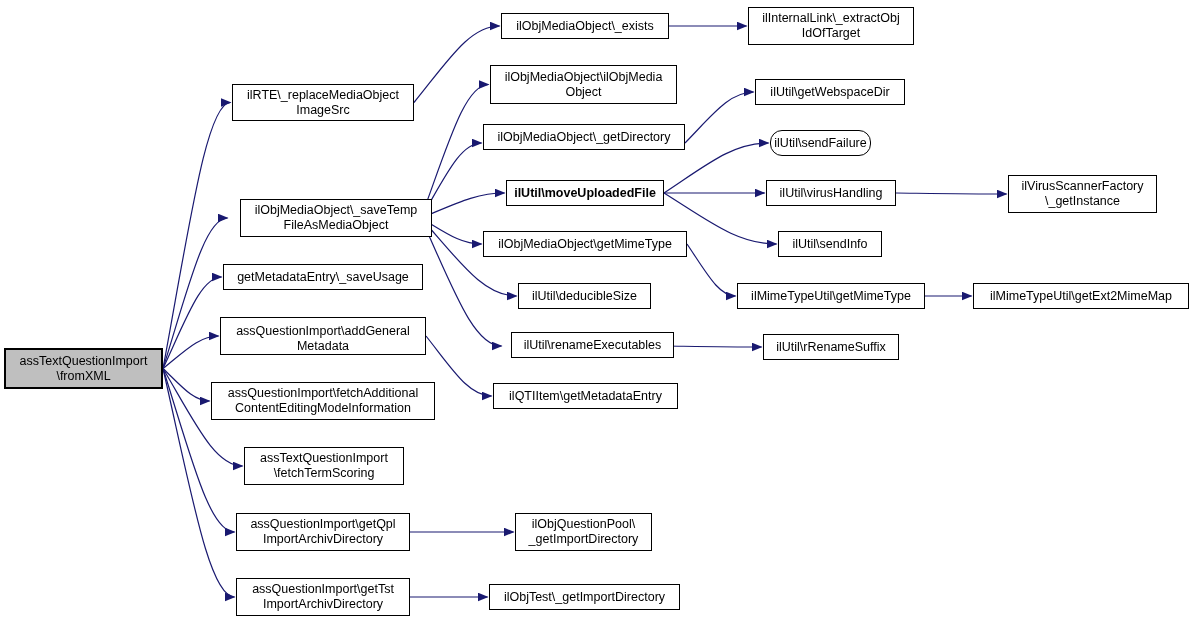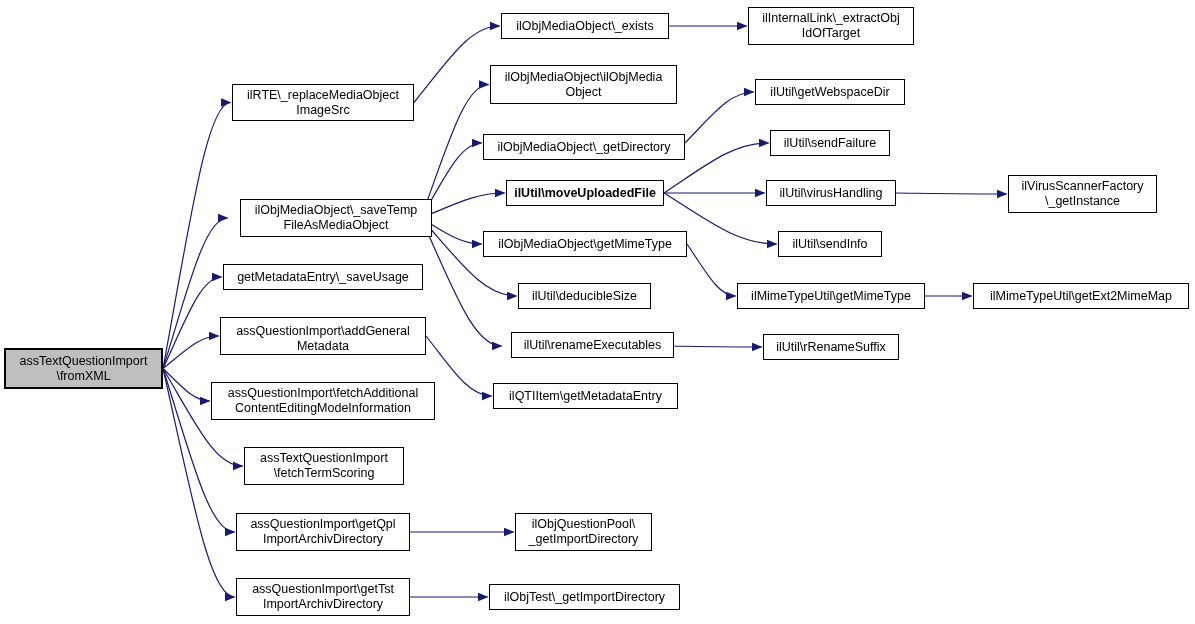--- a/index.html
+++ b/index.html
@@ -129,21 +129,21 @@
       <span>assQuestionImport\getTst</span>
       <span>ImportArchivDirectory</span>
     </div>
     <div class="node" style="left: 501px; top: 13px; width: 168px; height: 26px;">
       <span>ilObjMediaObject\_exists</span>
     </div>
     <div class="node" style="left: 490px; top: 65px; width: 187px; height: 39px;">
       <span>ilObjMediaObject\ilObjMedia</span>
       <span>Object</span>
     </div>
-    <div class="node" style="left: 483px; top: 134px; width: 202px; height: 26px;">
+    <div class="node" style="left: 483px; top: 124px; width: 202px; height: 26px;">
       <span>ilObjMediaObject\_getDirectory</span>
     </div>
     <div class="node" style="left: 506px; top: 180px; width: 158px; height: 26px; font-weight: bold;">
       <span>ilUtil\moveUploadedFile</span>
     </div>
     <div class="node" style="left: 518px; top: 283px; width: 133px; height: 26px;">
       <span>ilUtil\deducibleSize</span>
     </div>
     <div class="node" style="left: 483px; top: 231px; width: 204px; height: 26px;">
       <span>ilObjMediaObject\getMimeType</span>
@@ -161,21 +161,21 @@
     <div class="node" style="left: 489px; top: 584px; width: 191px; height: 26px;">
       <span>ilObjTest\_getImportDirectory</span>
     </div>
     <div class="node" style="left: 748px; top: 7px; width: 166px; height: 38px;">
       <span>ilInternalLink\_extractObj</span>
       <span>IdOfTarget</span>
     </div>
     <div class="node" style="left: 755px; top: 79px; width: 150px; height: 26px;">
       <span>ilUtil\getWebspaceDir</span>
     </div>
-    <div class="node" style="left: 770px; top: 130px; width: 120px; height: 26px;">
+    <div class="node" style="left: 770px; top: 130px; width: 101px; height: 26px; border-radius: 12px;">
       <span>ilUtil\sendFailure</span>
     </div>
     <div class="node" style="left: 766px; top: 180px; width: 130px; height: 26px;">
       <span>ilUtil\virusHandling</span>
     </div>
     <div class="node" style="left: 778px; top: 231px; width: 104px; height: 26px;">
       <span>ilUtil\sendInfo</span>
     </div>
     <div class="node" style="left: 737px; top: 283px; width: 188px; height: 26px; align-items: center;">
       <span>ilMimeTypeUtil\getMimeType</span>

